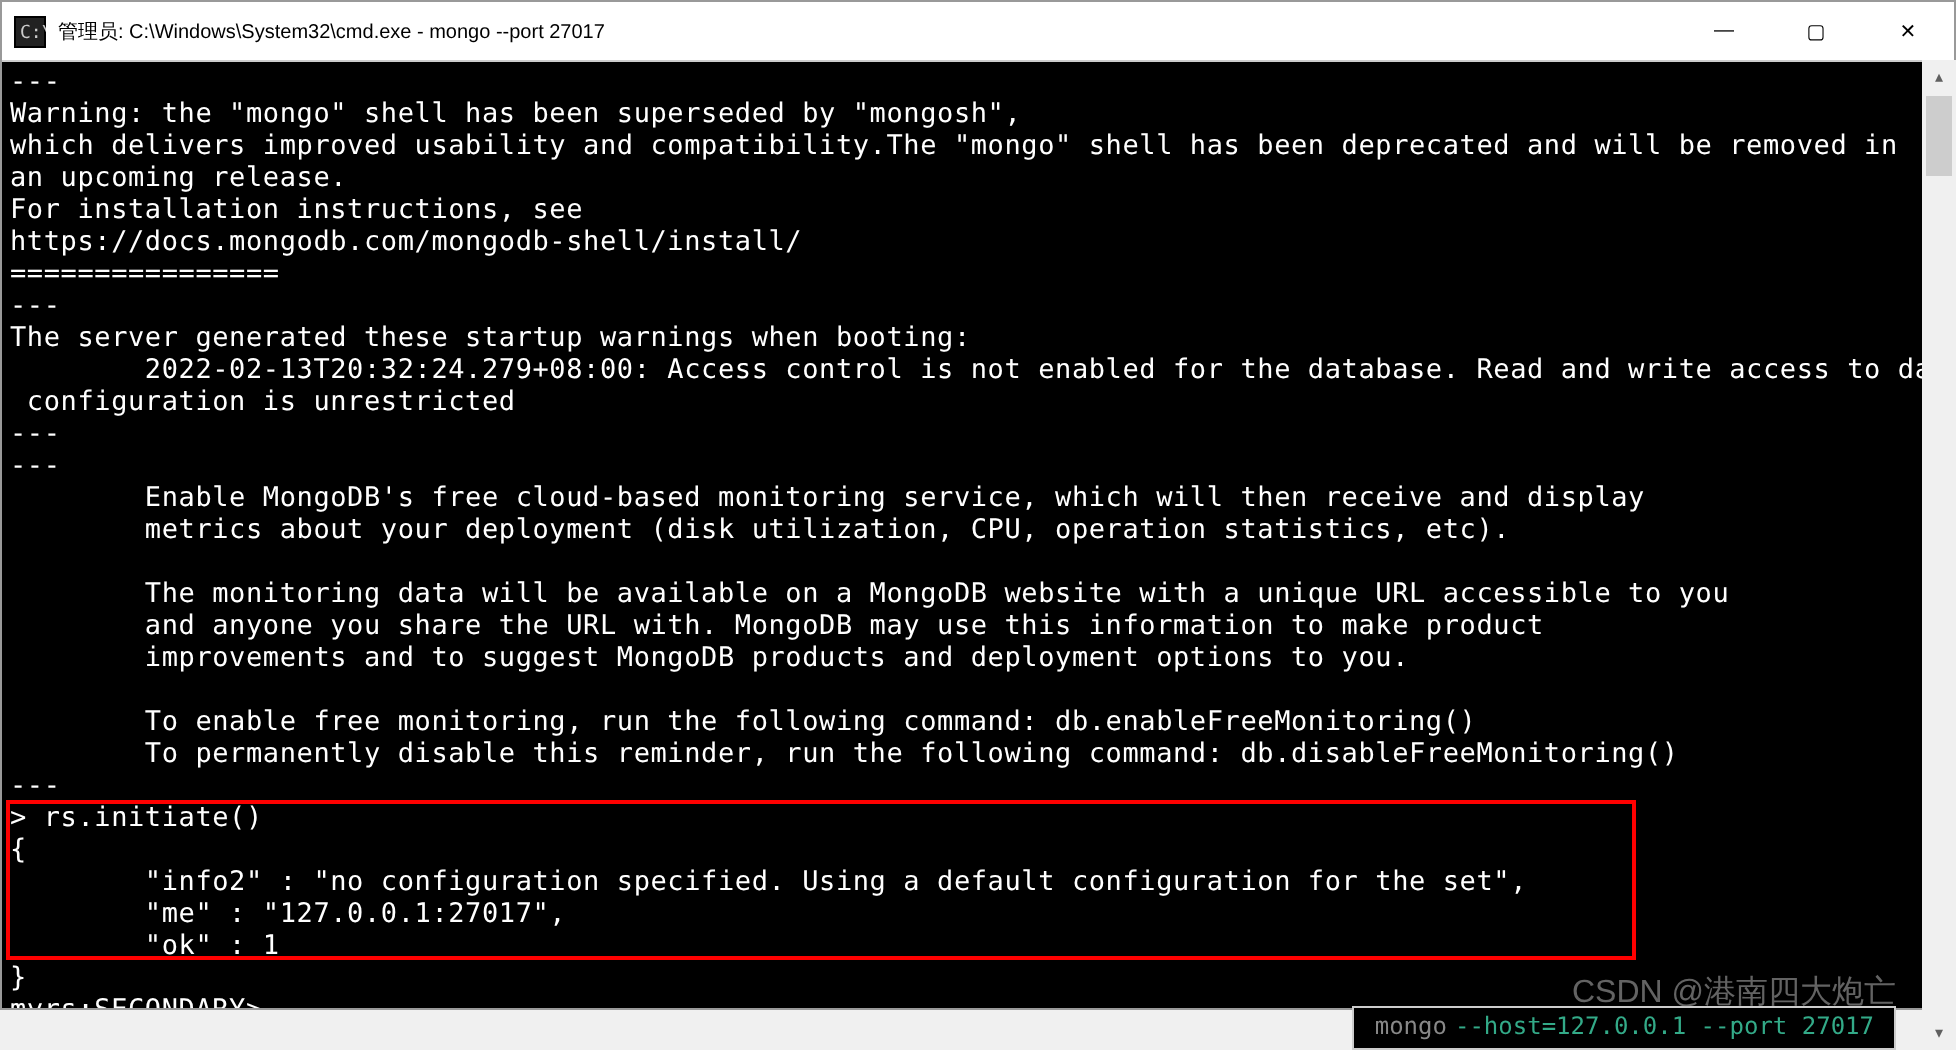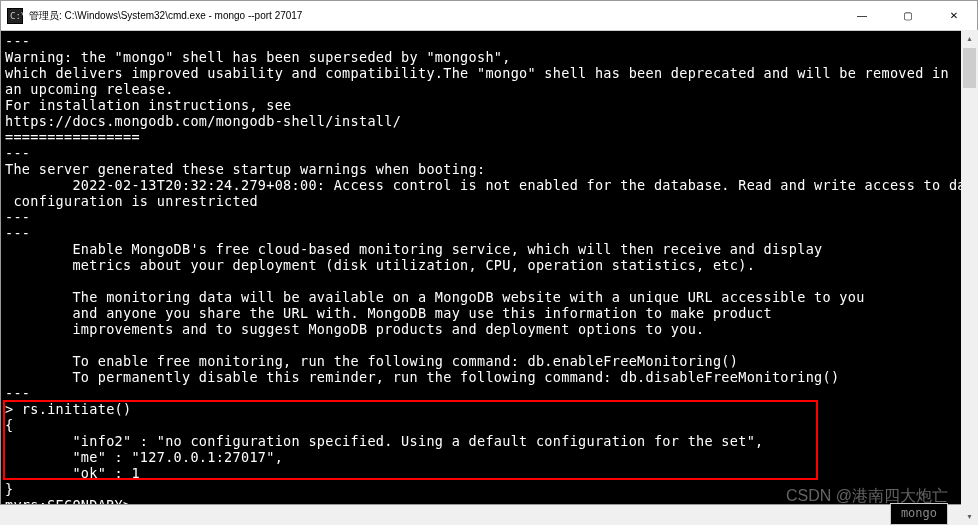--- a/index.html
+++ b/index.html
@@ -189,15 +189,16 @@
     <div class="scroll-up">▴</div>
     <div class="scroll-thumb"></div>
     <div class="scroll-down">▾</div>
   </div>
 </div>
 
 <div class="red-box"></div>
 
 <div class="bottom-tab">
   <span class="bt-cmd">mongo</span>
+  <span class="bt-host">--host=127.0.0.1 --port 27017</span>
 </div>
 
 <div class="watermark">CSDN @港南四大炮亡</div>
 
 </body></html>

